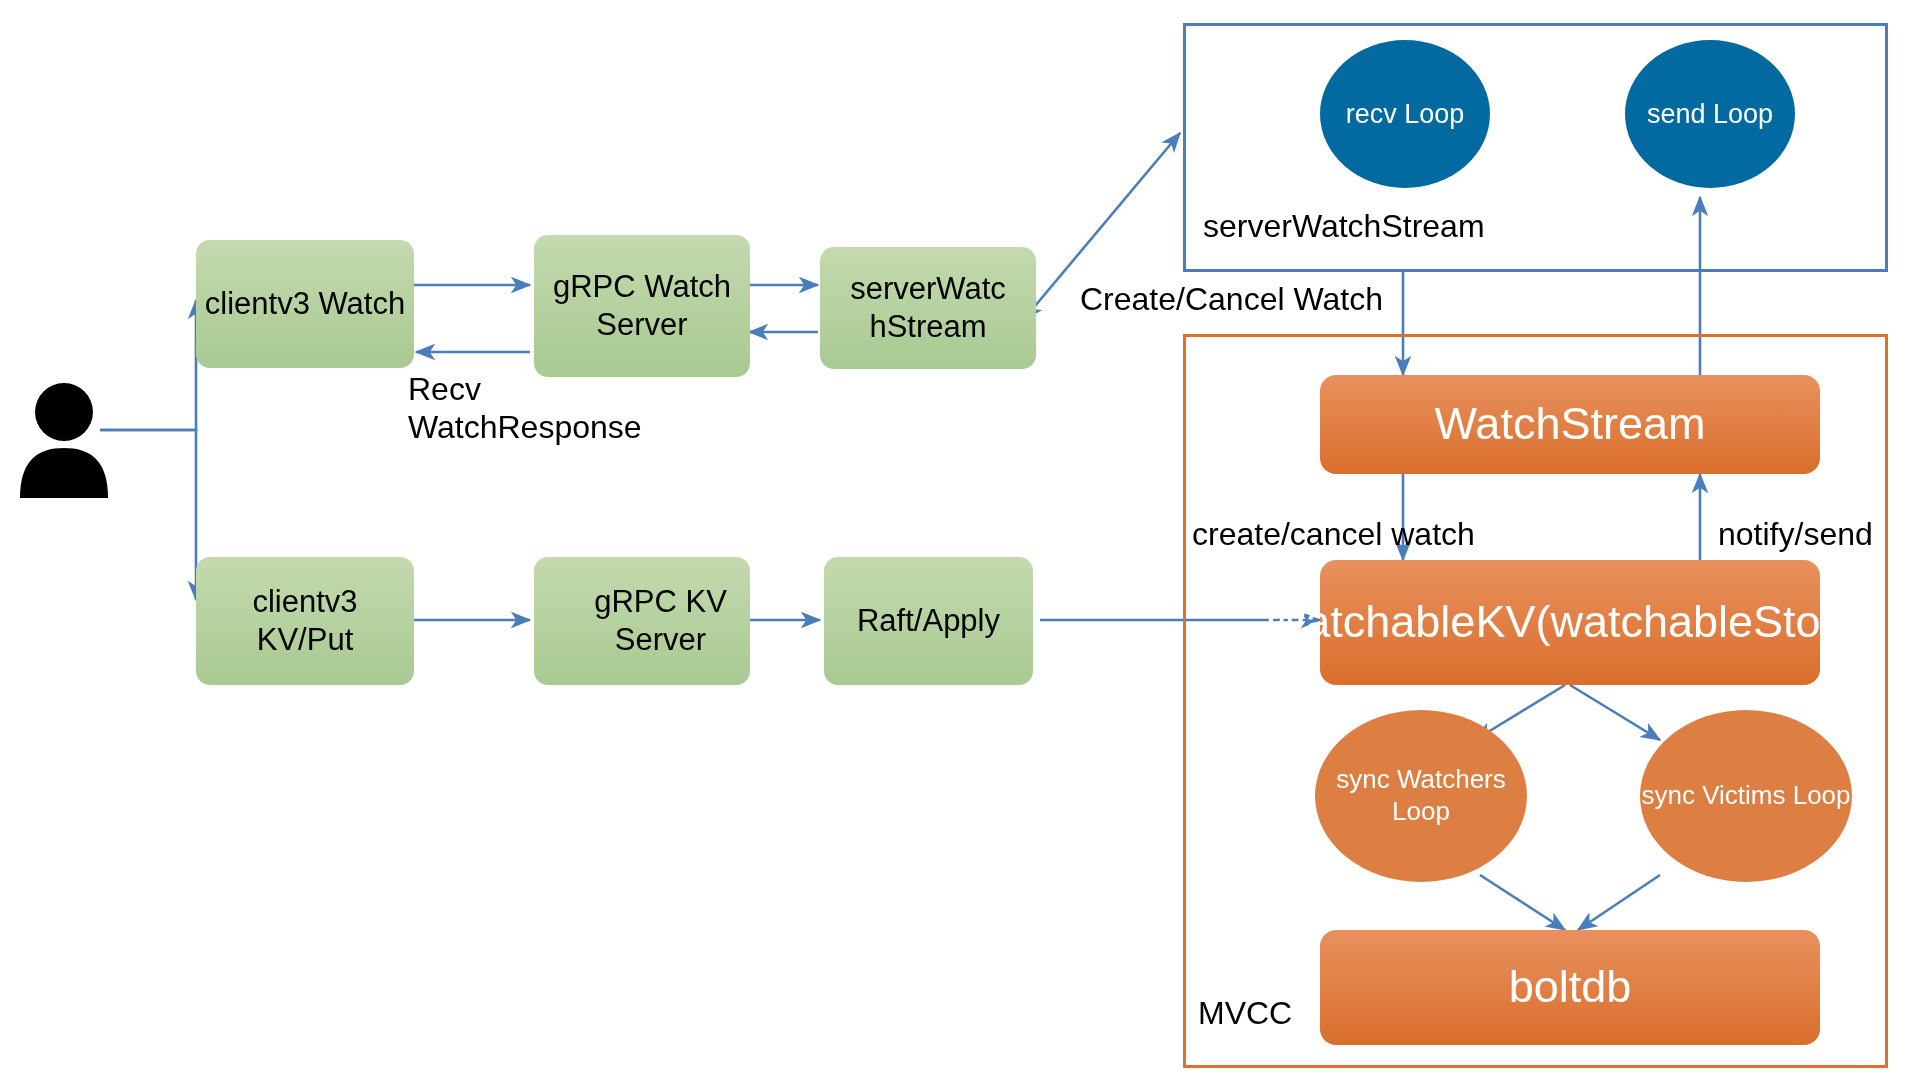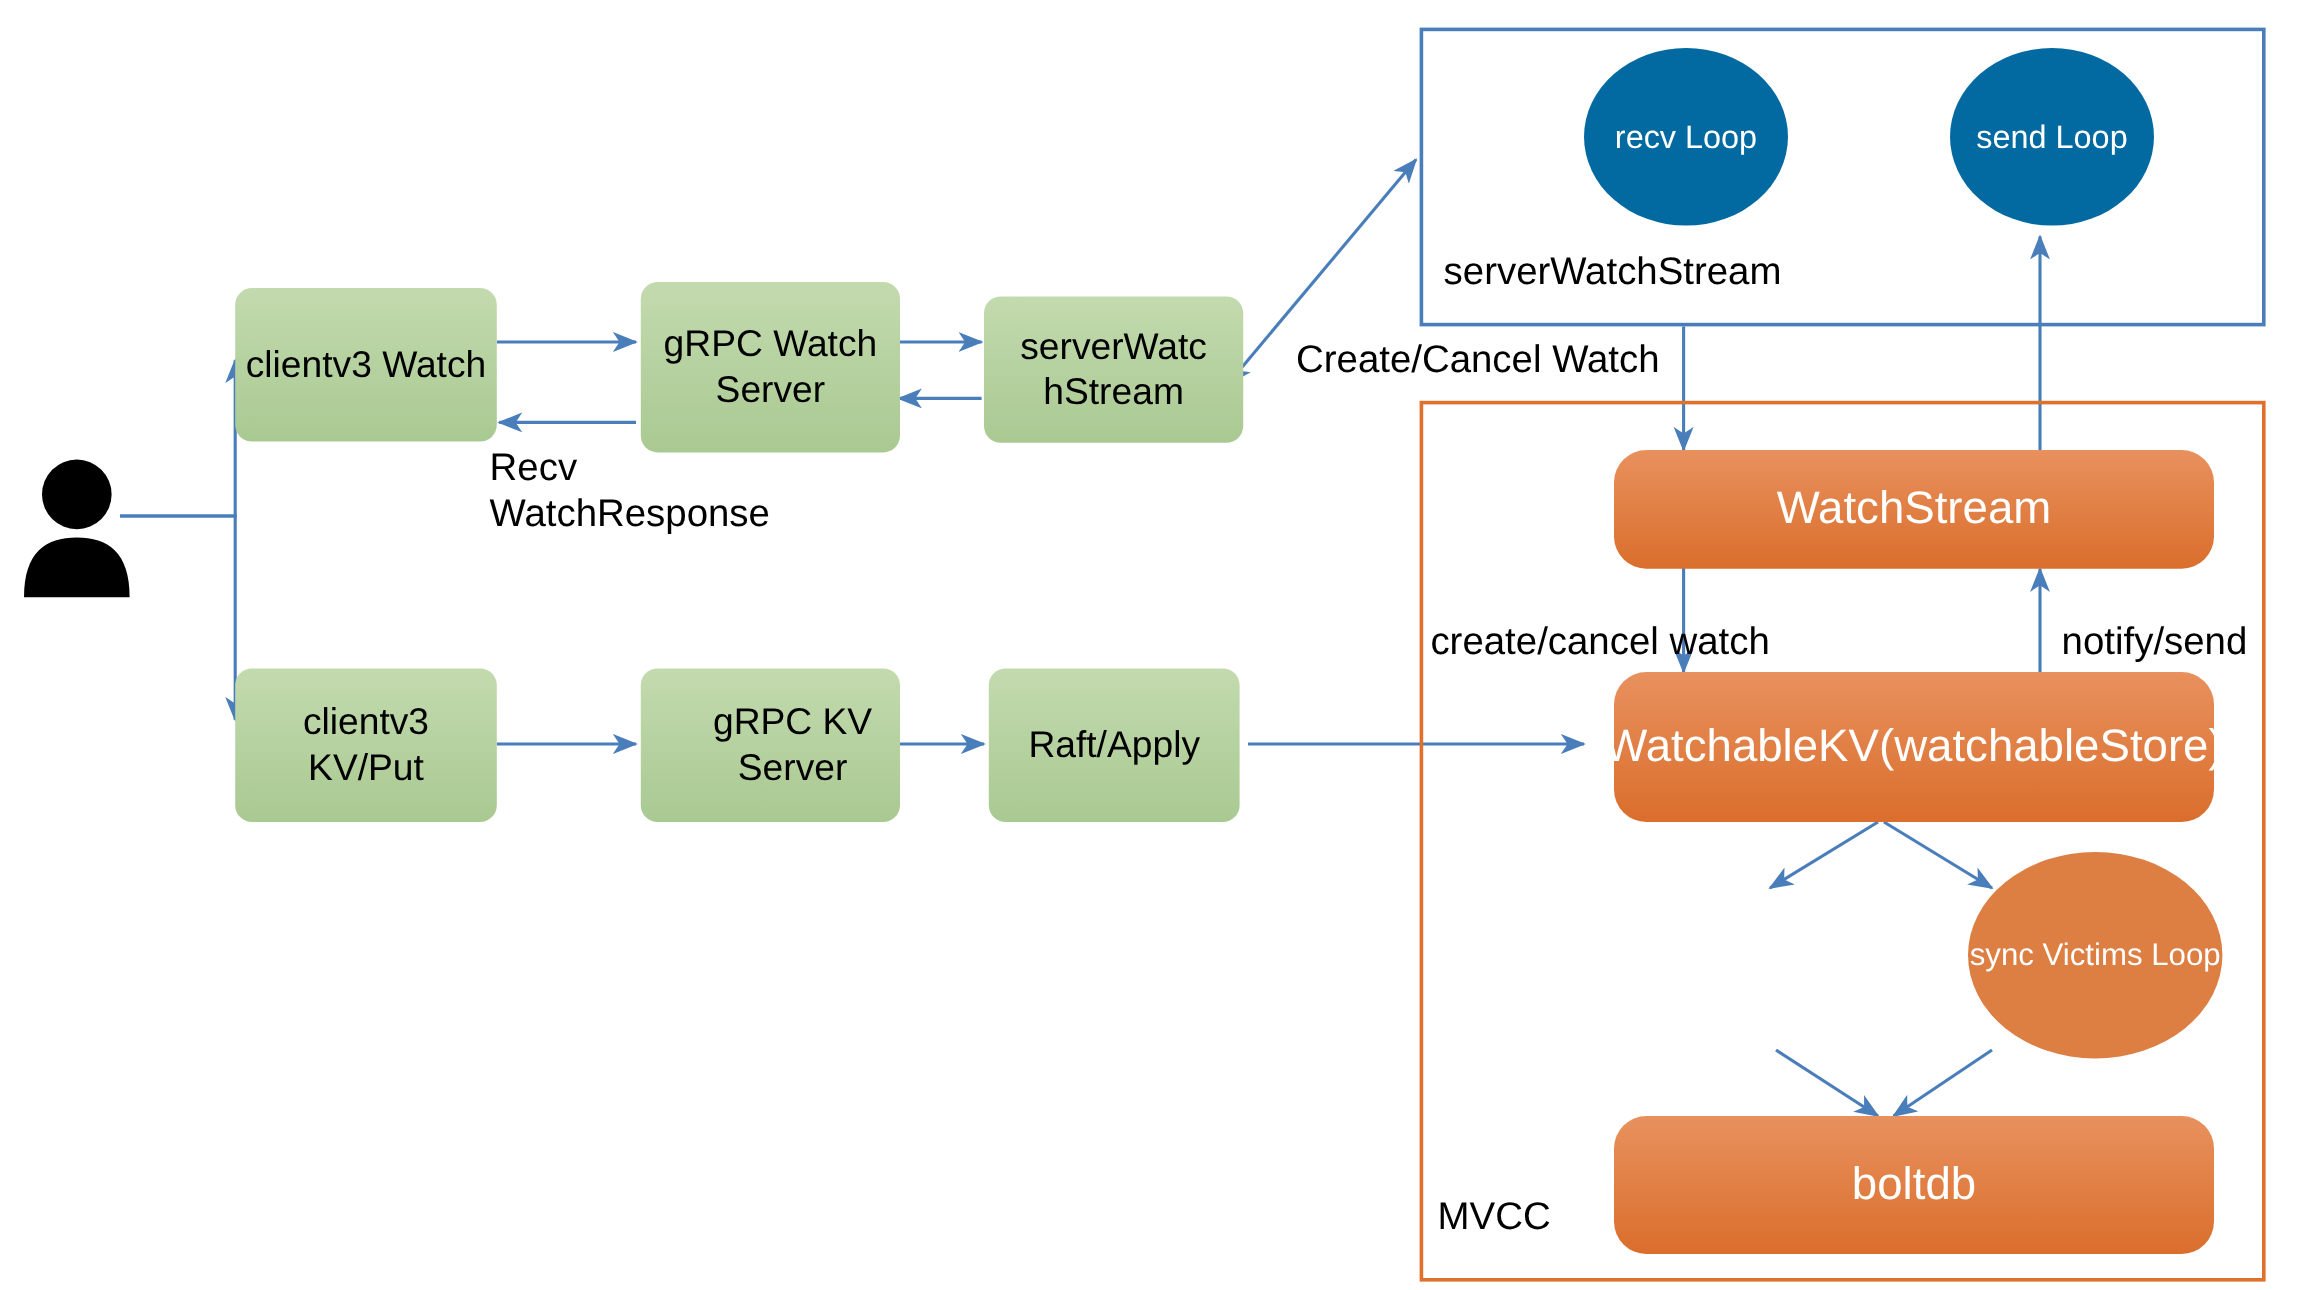--- a/index.html
+++ b/index.html
@@ -36,25 +36,24 @@
   }
   .green-box {
     background: linear-gradient(180deg, #c3daae 0%, #a9c992 100%);
     border-radius: 14px;
     color: #000000;
     font-size: 31px;
     padding: 4px 6px;
   }
   .orange-box {
     background: linear-gradient(180deg, #e8915e 0%, #da6e2c 100%);
-    border-radius: 27px;
+    border-radius: 16px;
     color: #ffffff;
-    font-size: 38px;
+    font-size: 45px;
     padding: 4px 8px;
-    margin-left: 25px;
   }
   .blue-ellipse {
     background: #0369a1;
     border-radius: 50%;
     color: #ffffff;
     font-size: 27px;
   }
   .orange-ellipse {
     background: #dd7e43;
     border-radius: 50%;
@@ -159,20 +158,23 @@
   <div class="node blue-ellipse" style="left:1625px; top:40px; width:170px; height:148px;">send
 Loop</div>
 
   <div class="container-box orange-container" style="left:1183px; top:334px; width:705px; height:734px;"></div>
   <div class="container-label" style="left:1198px; top:995px;">MVCC</div>
 
   <div class="node orange-box" style="left:1320px; top:375px; width:500px; height:99px;">WatchStream</div>
 
   <div class="node orange-box" style="left:1320px; top:560px; width:500px; height:125px;">WatchableKV(watchableStore)</div>
 
+  <div class="node orange-ellipse" style="left:1315px; top:710px; width:212px; height:172px;">sync
+Watchers
+Loop</div>
 
   <div class="node orange-ellipse" style="left:1640px; top:710px; width:212px; height:172px;">sync
 Victims
 Loop</div>
 
   <div class="node orange-box" style="left:1320px; top:930px; width:500px; height:115px;">boltdb</div>
 
   <div class="node green-box" style="left:196px; top:240px; width:218px; height:128px;">clientv3
 Watch</div>
 

